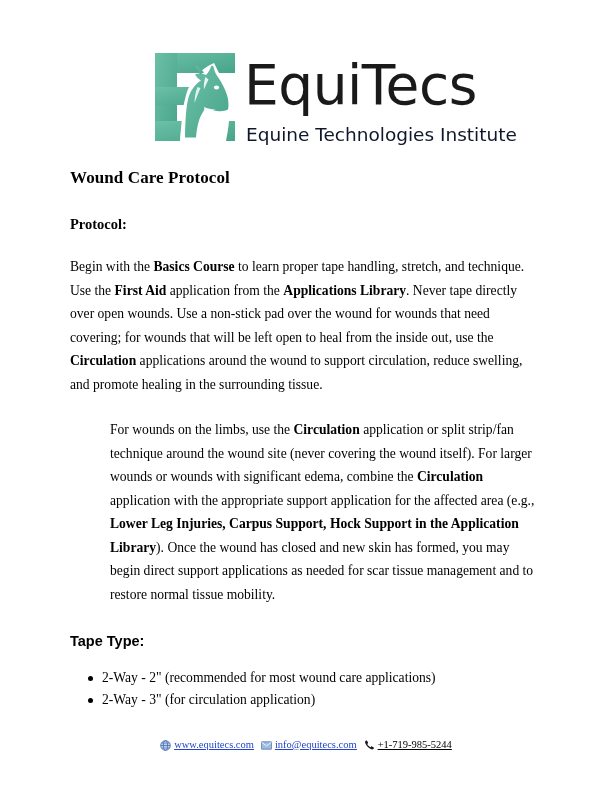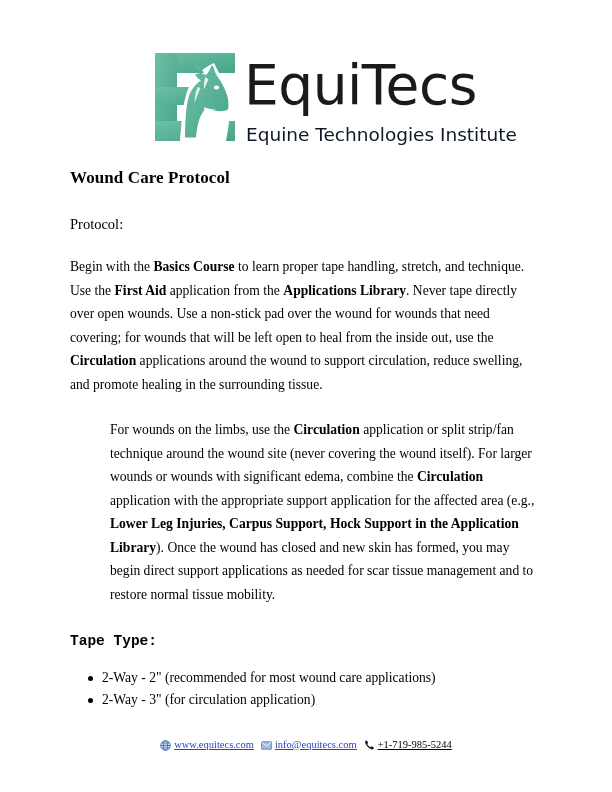--- a/index.html
+++ b/index.html
@@ -83,26 +83,26 @@
     line-height: 21px;
     font-weight: bold;
     margin: 0 0 27px 0;
     letter-spacing: 0.1px;
   }
 
   h2.section-head {
     font-family: "Liberation Serif", "DejaVu Serif", serif;
     font-size: 14.5px;
     line-height: 18px;
-    font-weight: normal;
+    font-weight: bold;
     margin: 0 0 22px 0;
   }
 
   h2.section-head-tape {
-    font-family: Liberation Mono, monospace;
+    font-family: Liberation Sans, sans-serif;
     font-size: 14.5px;
     line-height: 18px;
     font-weight: bold;
     margin: 26px 0 18px 0;
   }
 
   p.body-par {
     font-family: "Liberation Serif", "DejaVu Serif", serif;
     font-size: 13.6px;
     line-height: 23.5px;

